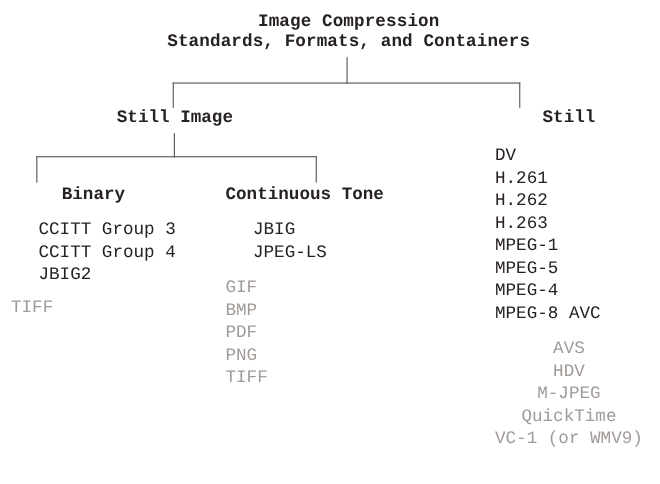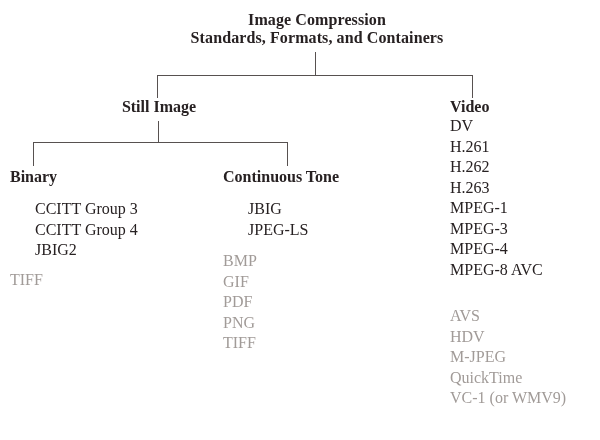--- a/index.html
+++ b/index.html
@@ -4,47 +4,47 @@
 <style>
   :root{
     --text-dark:#272122;
     --text-gray:#a19b98;
     --line:#575150;
     --bg:#ffffff;
   }
   html,body{margin:0;padding:0;background:var(--bg);}
   .canvas{
     position:relative;width:600px;height:440px;background:var(--bg);
-    font-family:Liberation Serif, serif;
+    font-family:Liberation Mono, monospace;
     color:var(--text-dark);overflow:hidden;
   }
   .title{
     position:absolute;top:11px;left:317px;transform:translateX(-50%);
     text-align:center;font-weight:bold;font-size:16px;line-height:18px;
     white-space:nowrap;letter-spacing:0.1px;
   }
   .line{position:absolute;background:var(--line);}
   .line.v{width:1px;}
   .line.h{height:1px;}
-  .hdr{font-weight:bold;font-size:16px;line-height:18px;white-space:nowrap;}
+  .hdr{font-weight:bold;font-size:16px;line-height:18px;white-space:nowrap;text-align:center;}
   .hdr.standalone{position:absolute;}
   .hdr.centered{transform:translateX(-50%);}
   .col{position:absolute;font-size:16px;}
   .list{line-height:20.5px;white-space:nowrap;}
   .list div{height:20.5px;}
   .standards{color:var(--text-dark);}
   .formats{color:var(--text-gray);}
   .col-binary{left:10px;top:168px;}
-  .col-ct{left:223px;top:168px;}
+  .col-ct{left:205px;top:168px;}
   .col-video{left:450px;top:98px;}
   .col-binary .standards,.col-ct .standards{margin-top:13px;margin-left:25px;}
   .col-binary .formats{margin-top:9px;}
   .col-ct .formats{margin-top:11px;}
-  .col-video .standards{}
-  .col-video .formats{margin-top:26px;}
+  .col-video .standards{margin-top:15px;}
+  .col-video .formats{margin-top:12px;text-align:center;}
 </style>
 </head>
 <body>
 
 <div class="canvas">
 
   <div class="title">
     <div>Image Compression</div>
     <div>Standards, Formats, and Containers</div>
   </div>
@@ -73,37 +73,37 @@
       </div>
   </div>
 
   <div class="col col-ct">
     <div class="hdr">Continuous Tone</div>
     <div class="list standards">
         <div>JBIG</div>
         <div>JPEG-LS</div>
       </div>
     <div class="list formats">
+        <div>GIF</div>
         <div>BMP</div>
-        <div>GIF</div>
         <div>PDF</div>
         <div>PNG</div>
         <div>TIFF</div>
       </div>
   </div>
 
   <div class="col col-video">
-    <div class="hdr">Video</div>
+    <div class="hdr">Still</div>
     <div class="list standards">
         <div>DV</div>
         <div>H.261</div>
         <div>H.262</div>
         <div>H.263</div>
         <div>MPEG-1</div>
-        <div>MPEG-3</div>
+        <div>MPEG-5</div>
         <div>MPEG-4</div>
         <div>MPEG-8 AVC</div>
       </div>
     <div class="list formats">
         <div>AVS</div>
         <div>HDV</div>
         <div>M-JPEG</div>
         <div>QuickTime</div>
         <div>VC-1 (or WMV9)</div>
       </div>

